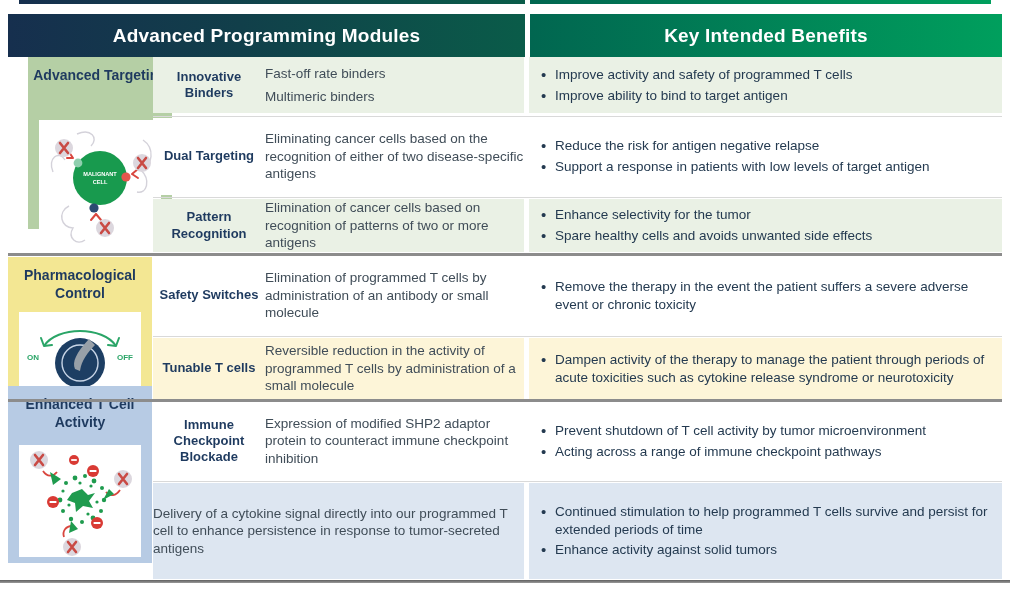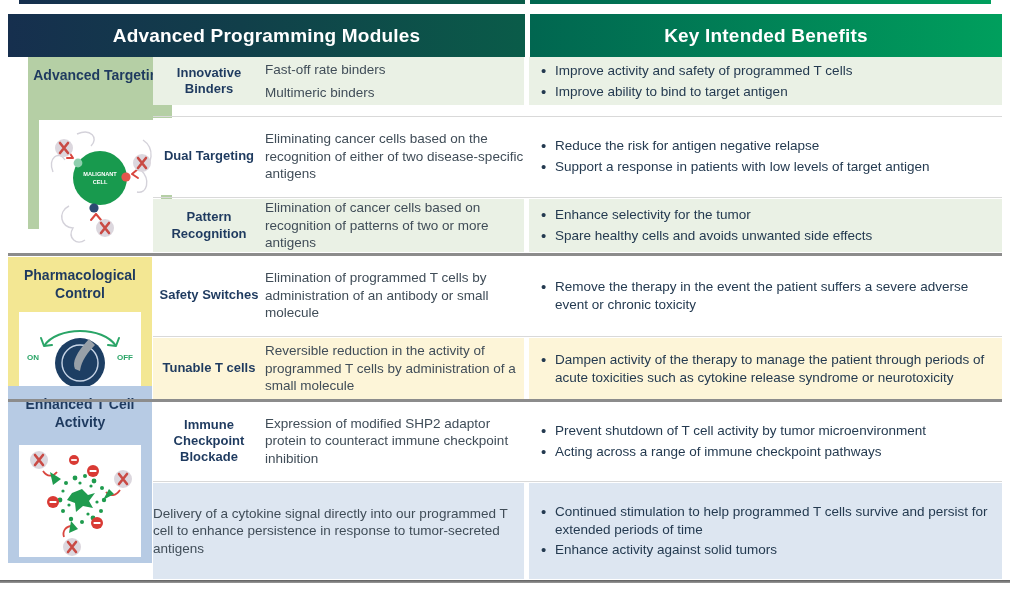--- a/index.html
+++ b/index.html
@@ -51,21 +51,21 @@
   .ben li{position:relative;padding-left:16px;color:#243a50;font-size:13.5px;
           line-height:1.3;margin:3px 0;}
   .ben li::before{content:"\2022";position:absolute;left:2px;top:-1px;color:#243a50;font-size:15px;}
 
   
   .sep{position:absolute;left:8px;width:994px;background:#8c8c8c;}
   .sep-bottom{position:absolute;left:0px;width:1010px;height:3px;
               background:linear-gradient(180deg,#5f5f5f,#9a9a9a);}
   .hairline{position:absolute;left:153px;width:849px;height:1px;background:#d9d9d9;}
 
-  .r1{top:57px;height:48px;}
+  .r1{top:57px;height:56px;}
   .r2{top:118px;height:77px;}
   .r3{top:199px;height:53px;}
   .r4{top:257px;height:77px;}
   .r5{top:338px;height:61px;}
   .r6{top:403px;height:76px;}
   .r7{top:483px;height:96px;}
 </style>
 </head>
 <body>
 

